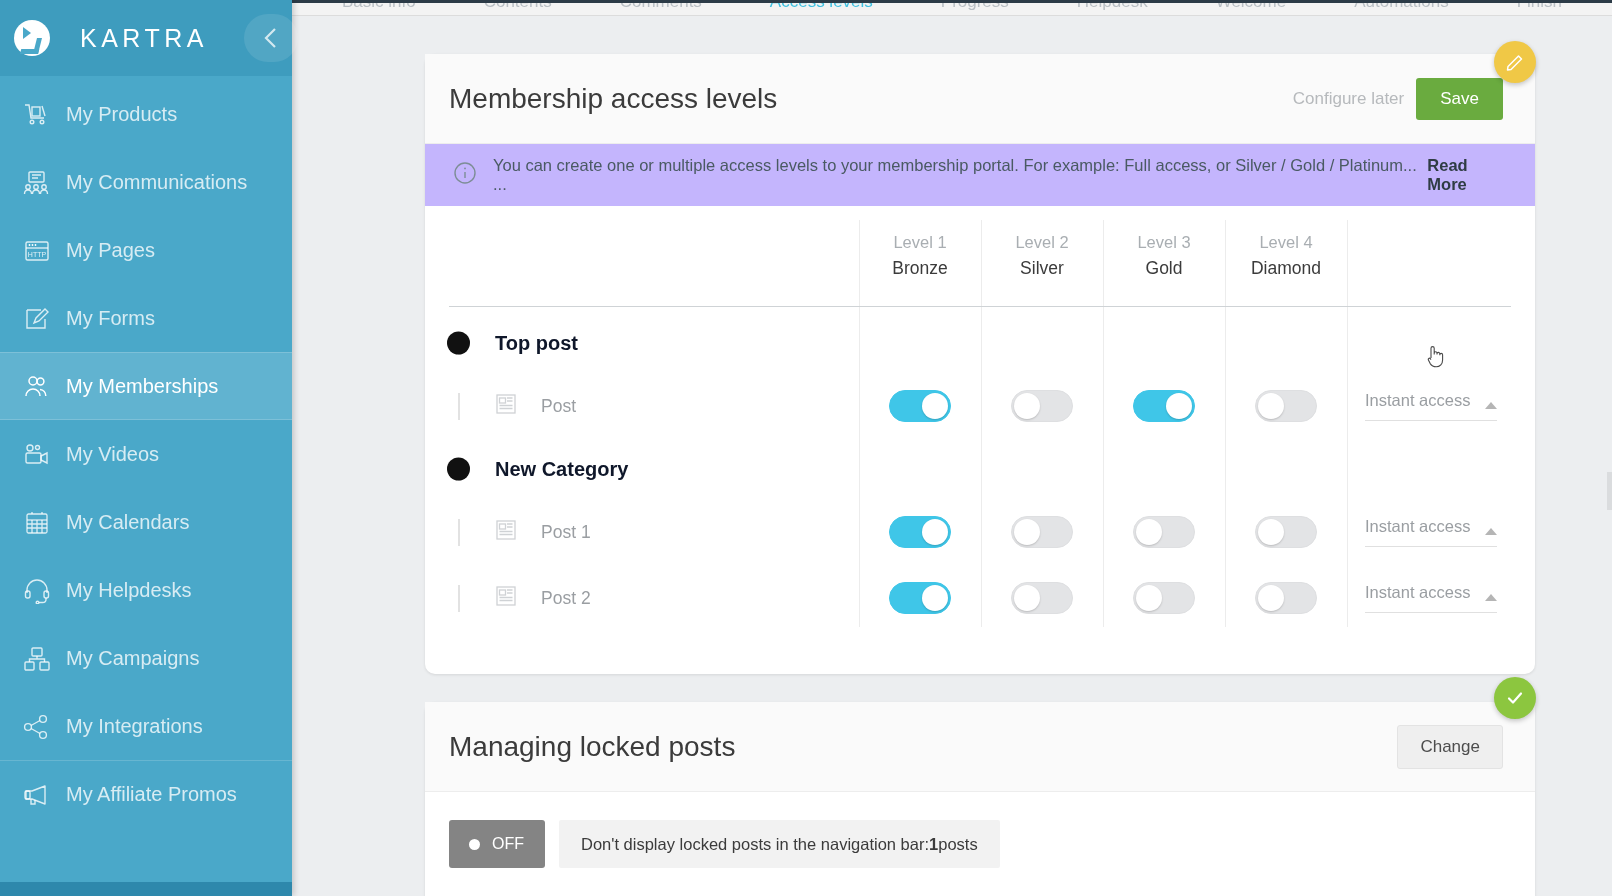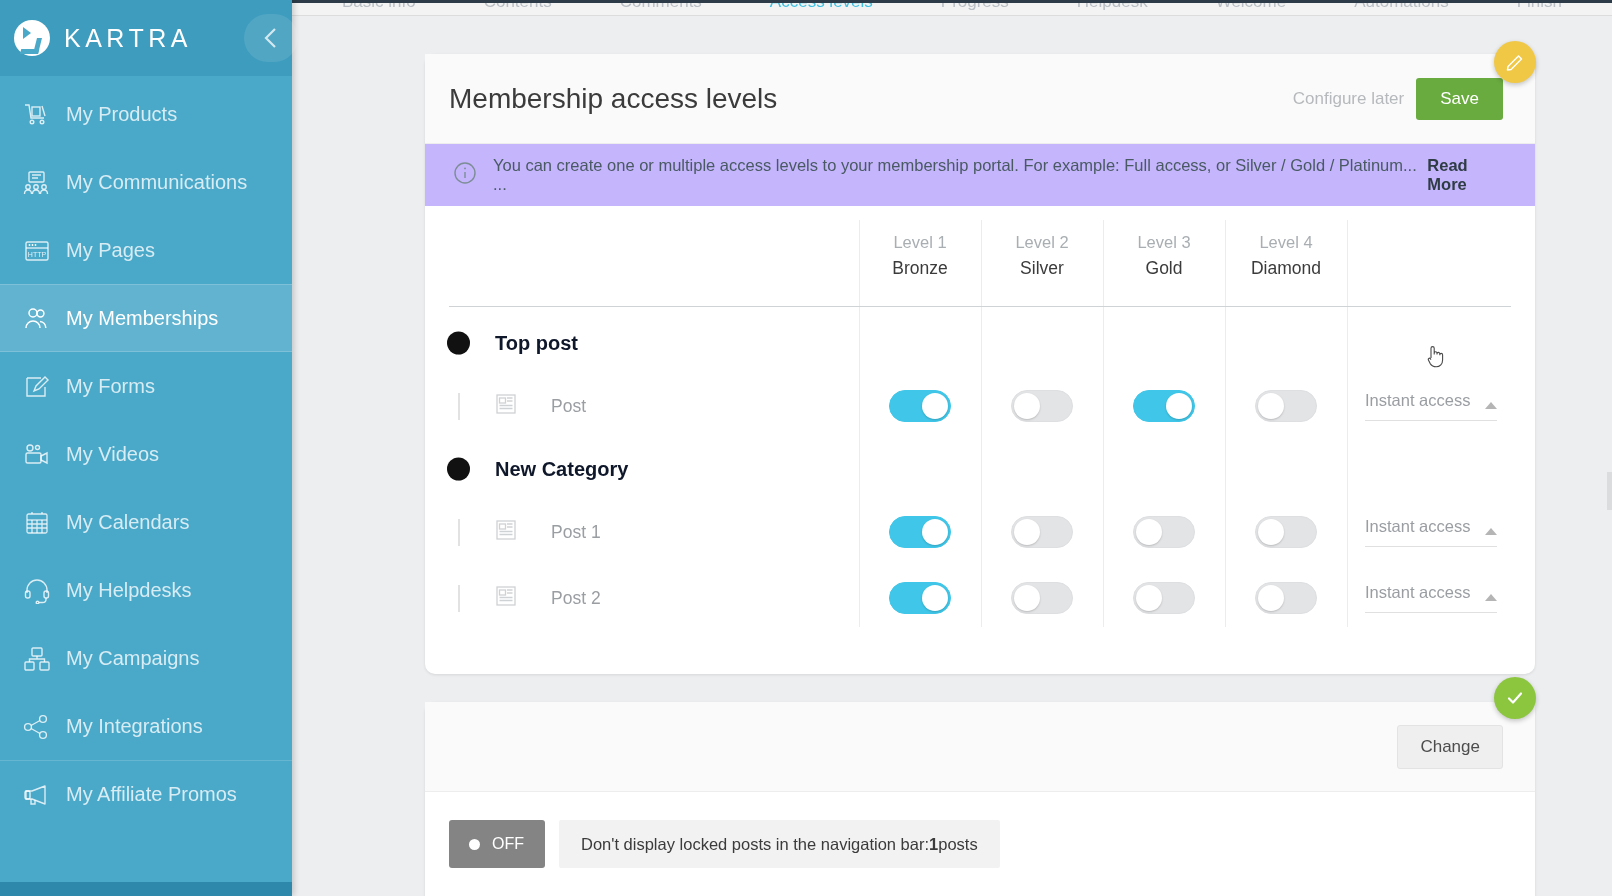--- a/index.html
+++ b/index.html
@@ -33,21 +33,21 @@
     border-left: 8px solid #4aa8c9;
     border-top: 6px solid transparent;
     border-bottom: 6px solid transparent;
   }
   .logo-mark::after{
     content:""; position:absolute; left:8px; top:18px; width:13px; height:11px;
     border-bottom:5px solid #4aa8c9; border-right:5px solid #4aa8c9;
     transform: skewX(-14deg);
   }
   .logo-text {
-    color:#fff; font-size:25px; letter-spacing:4.5px; margin-left:14px;
+    color:#fff; font-size:25px; letter-spacing:4.5px; margin-left:30px;
     font-weight:400;
   }
   #collapse-btn {
     position:absolute; right:-6px; top:14px;
     width:54px; height:48px; border-radius:26px;
     background: rgba(255,255,255,.10);
     display:flex; align-items:center; justify-content:center;
     cursor:pointer;
   }
   #collapse-btn svg { display:block; }
@@ -148,21 +148,21 @@
   .itemrow  { height:66px; }
 
   .bullet {
     position:absolute; left:-2px; top:50%; transform:translateY(-50%);
     width:23px; height:23px; border-radius:50%; background:#111;
   }
   .spine {
     position:absolute; left:8.5px; top:0; bottom:0; width:2px; background:#e2e2e2;
   }
   .group-label { padding-left:46px; font-size:20px; font-weight:700; color:#0f172a; }
-  .item-label  { padding-left:46px; display:flex; align-items:center; gap:34px; font-size:17.5px; color:#9a9ea2; }
+  .item-label  { padding-left:46px; display:flex; align-items:center; gap:24px; font-size:17.5px; color:#9a9ea2; }
 
   
   .tg { width:62px; height:32px; border-radius:16px; position:relative; cursor:pointer; }
   .tg.on  { background:#3fc6e8; border:1px solid #3fc6e8; }
   .tg.off { background:#e3e4e6; border:1px solid #dedfe1; }
   .tg .knob {
     position:absolute; top:2px; width:26px; height:26px; border-radius:50%;
     background:#fff; box-shadow:0 1px 2px rgba(0,0,0,.18);
   }
   .tg.on  .knob { right:2px; }
@@ -257,40 +257,40 @@
               <path d="M3 10h22"></path>
             <circle cx="6.5" cy="7" r=".9" fill="#fff" stroke="none"></circle>
               <circle cx="9.5" cy="7" r=".9" fill="#fff" stroke="none"></circle>
               <circle cx="12.5" cy="7" r=".9" fill="#fff" stroke="none"></circle>
             <text x="14" y="18.5" font-size="7" fill="#ffffff" fill-opacity=".85" stroke="none" text-anchor="middle" font-family="Liberation Sans, sans-serif">HTTP</text>
           </svg>
         </span>
         <span class="lbl">My Pages</span>
       </div>
 
+      <div class="nav-item">
+        <span class="ic">
+          <svg width="28" height="26" viewBox="0 0 28 26" fill="none" stroke="#ffffff" stroke-opacity=".8" stroke-width="1.4">
+            <path d="M4 4h14M4 4v18h18v-9"></path>
+              <path d="M11 17l2-5 9-9 3 3-9 9z"></path>
+          </svg>
+        </span>
+        <span class="lbl">My Forms</span>
+      </div>
+
       <div class="nav-item active">
         <span class="ic">
           <svg width="28" height="26" viewBox="0 0 28 26" fill="none" stroke="#ffffff" stroke-width="1.5">
             <circle cx="10" cy="8" r="4"></circle>
               <circle cx="17.5" cy="8.5" r="3.4"></circle>
             <path d="M3 23c0-4.2 3.2-7 7-7s7 2.8 7 7"></path>
               <path d="M17 16.4c3.4.3 5.8 3 5.8 6.6"></path>
           </svg>
         </span>
         <span class="lbl">My Memberships</span>
-      </div>
-
-      <div class="nav-item">
-        <span class="ic">
-          <svg width="28" height="26" viewBox="0 0 28 26" fill="none" stroke="#ffffff" stroke-opacity=".8" stroke-width="1.4">
-            <path d="M4 4h14M4 4v18h18v-9"></path>
-              <path d="M11 17l2-5 9-9 3 3-9 9z"></path>
-          </svg>
-        </span>
-        <span class="lbl">My Forms</span>
       </div>
 
       <div class="nav-item">
         <span class="ic">
           <svg width="28" height="26" viewBox="0 0 28 26" fill="none" stroke="#ffffff" stroke-opacity=".8" stroke-width="1.4">
             <circle cx="7" cy="6" r="3"></circle>
               <circle cx="14.5" cy="5.5" r="2"></circle>
             <rect x="3" y="11" width="15" height="10" rx="1.5"></rect>
               <path d="M18 14l6-3v10l-6-3z"></path>
           </svg>
@@ -593,20 +593,21 @@
               <div class="arr"></div>
               <div class="ul"></div>
             </div>
           </div>
         </div>
       </div>
     </section>
 
     <section class="card" id="card-locked">
       <div class="card-head">
+        <div class="card-title">Managing locked posts</div>
         <div class="head-right">
           <button class="btn-change">Change</button>
         </div>
       </div>
       <div class="locked-body">
         <div class="off-pill">
           <span class="dot"></span>
           <span>OFF</span>
         </div>
         <div class="locked-text">

